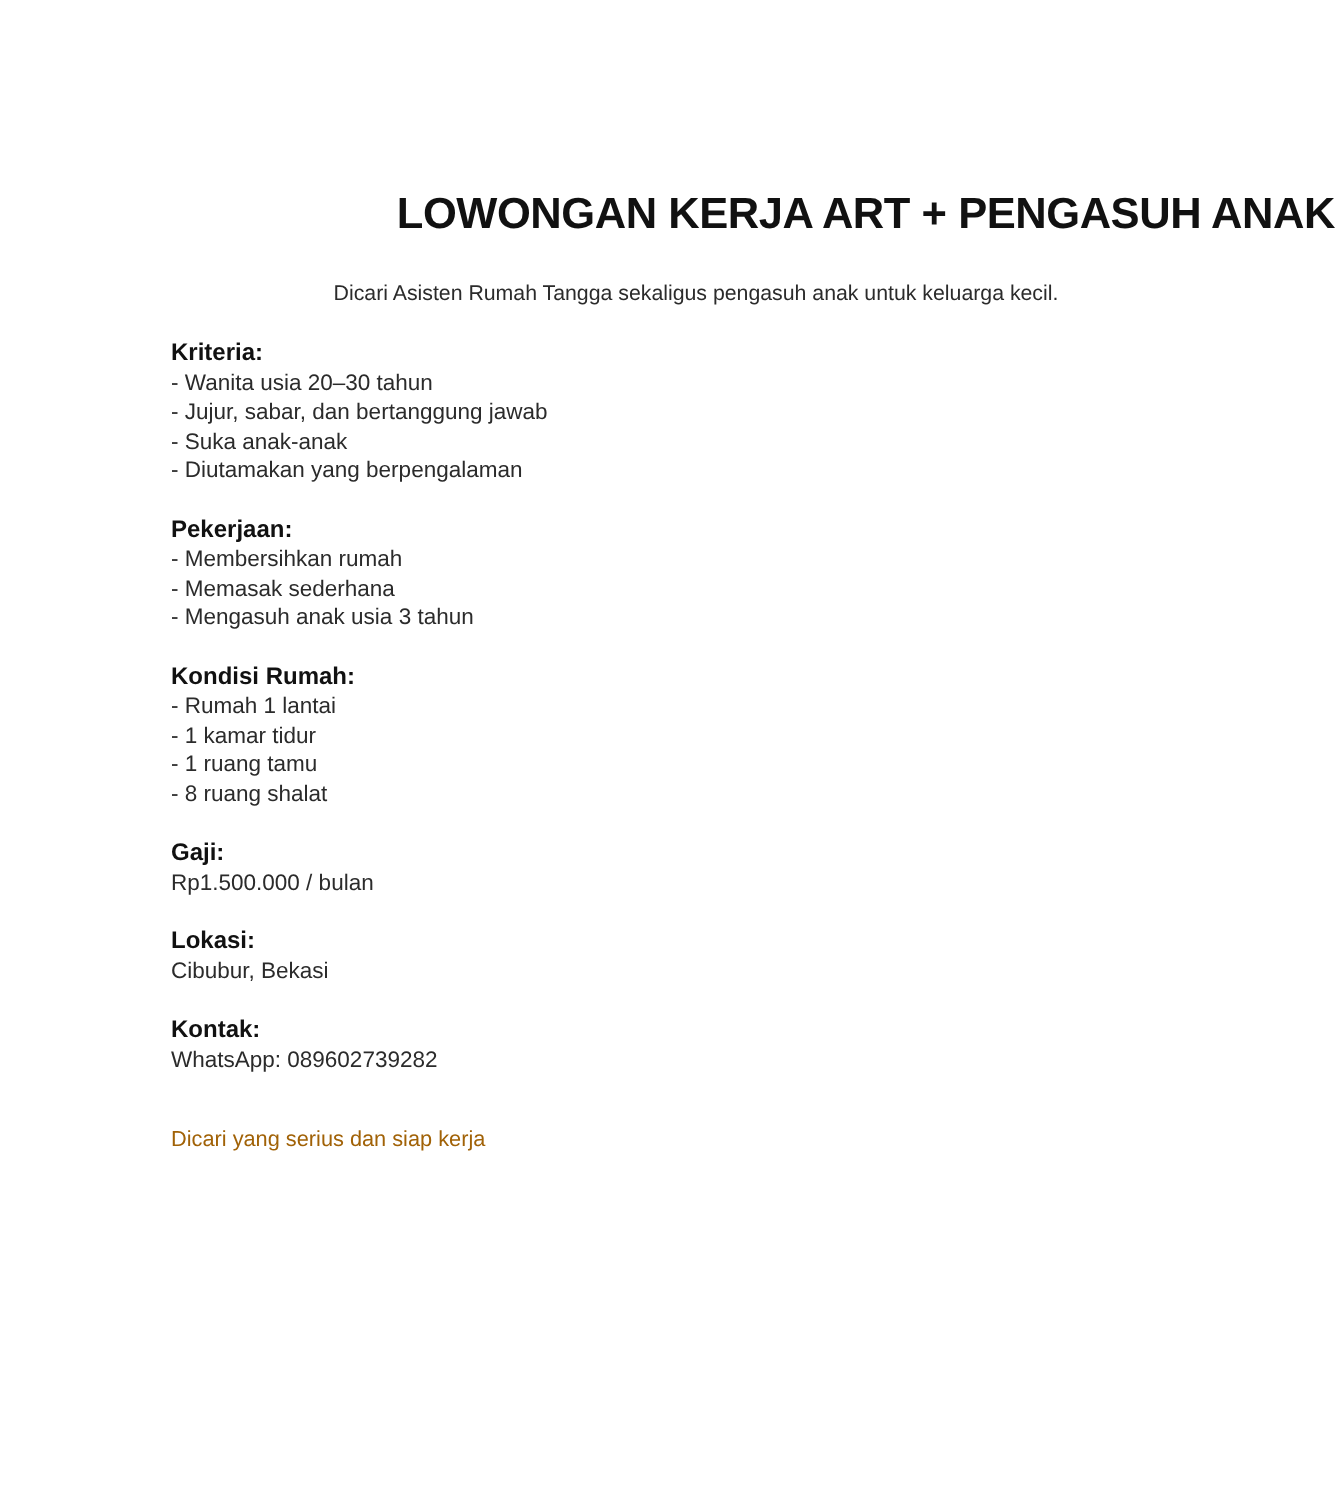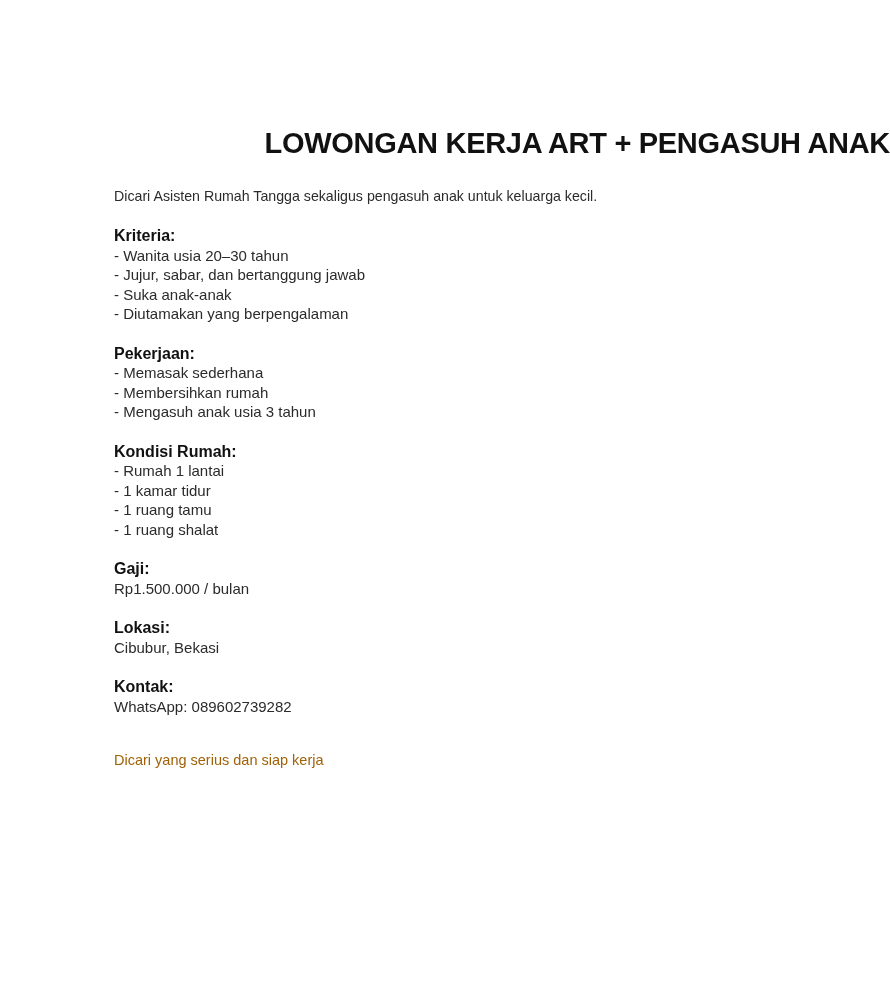--- a/index.html
+++ b/index.html
@@ -40,20 +40,21 @@
     top: 187px;
     left: 114px;
     width: 700px;
   }
 
   .intro {
     font-size: 14.2px;
     line-height: 19px;
     color: #2b2b2b;
     margin: 0 0 0 0;
+    text-align: center;
   }
 
   .section {
     margin-top: 20px;
   }
 
   .section-heading {
     font-size: 16px;
     font-weight: bold;
     line-height: 19.5px;
@@ -90,30 +91,30 @@
     <div class="sections-container">
         <div class="section">
           <div class="section-heading">Kriteria:</div>
           <div class="section-line">- Wanita usia 20–30 tahun</div>
           <div class="section-line">- Jujur, sabar, dan bertanggung jawab</div>
           <div class="section-line">- Suka anak-anak</div>
           <div class="section-line">- Diutamakan yang berpengalaman</div>
         </div>
         <div class="section">
           <div class="section-heading">Pekerjaan:</div>
+          <div class="section-line">- Membersihkan rumah</div>
           <div class="section-line">- Memasak sederhana</div>
-          <div class="section-line">- Membersihkan rumah</div>
           <div class="section-line">- Mengasuh anak usia 3 tahun</div>
         </div>
         <div class="section">
           <div class="section-heading">Kondisi Rumah:</div>
           <div class="section-line">- Rumah 1 lantai</div>
           <div class="section-line">- 1 kamar tidur</div>
           <div class="section-line">- 1 ruang tamu</div>
-          <div class="section-line">- 1 ruang shalat</div>
+          <div class="section-line">- 8 ruang shalat</div>
         </div>
         <div class="section">
           <div class="section-heading">Gaji:</div>
           <div class="section-line">Rp1.500.000 / bulan</div>
         </div>
         <div class="section">
           <div class="section-heading">Lokasi:</div>
           <div class="section-line">Cibubur, Bekasi</div>
         </div>
         <div class="section">

